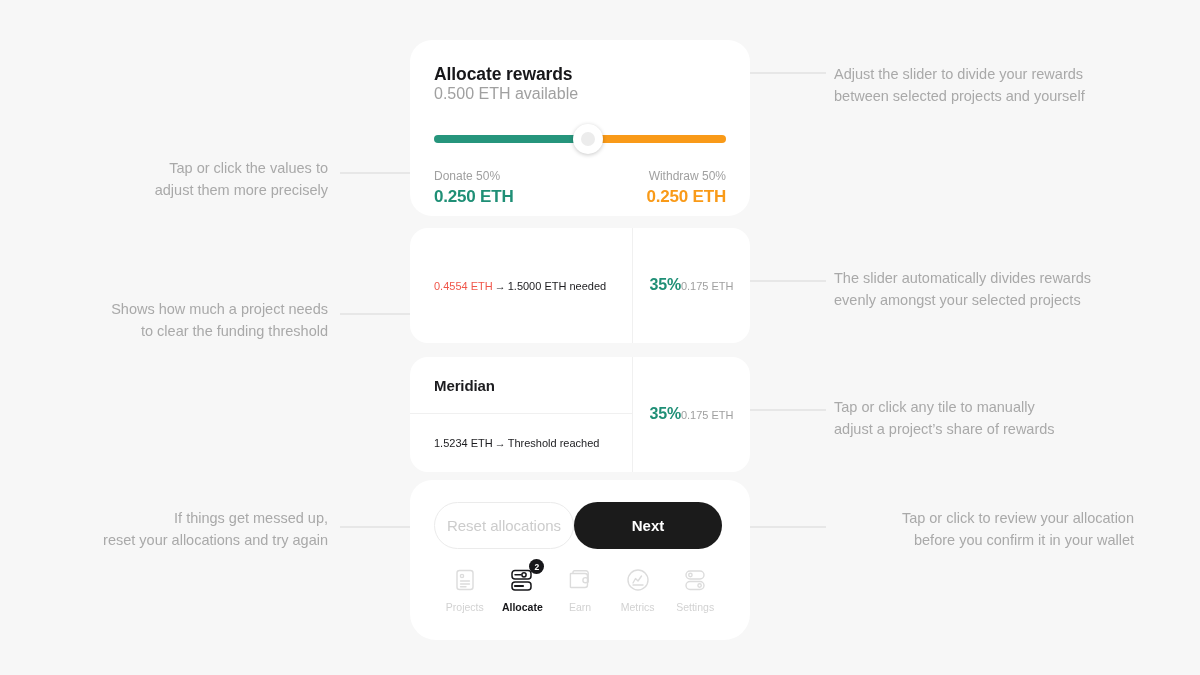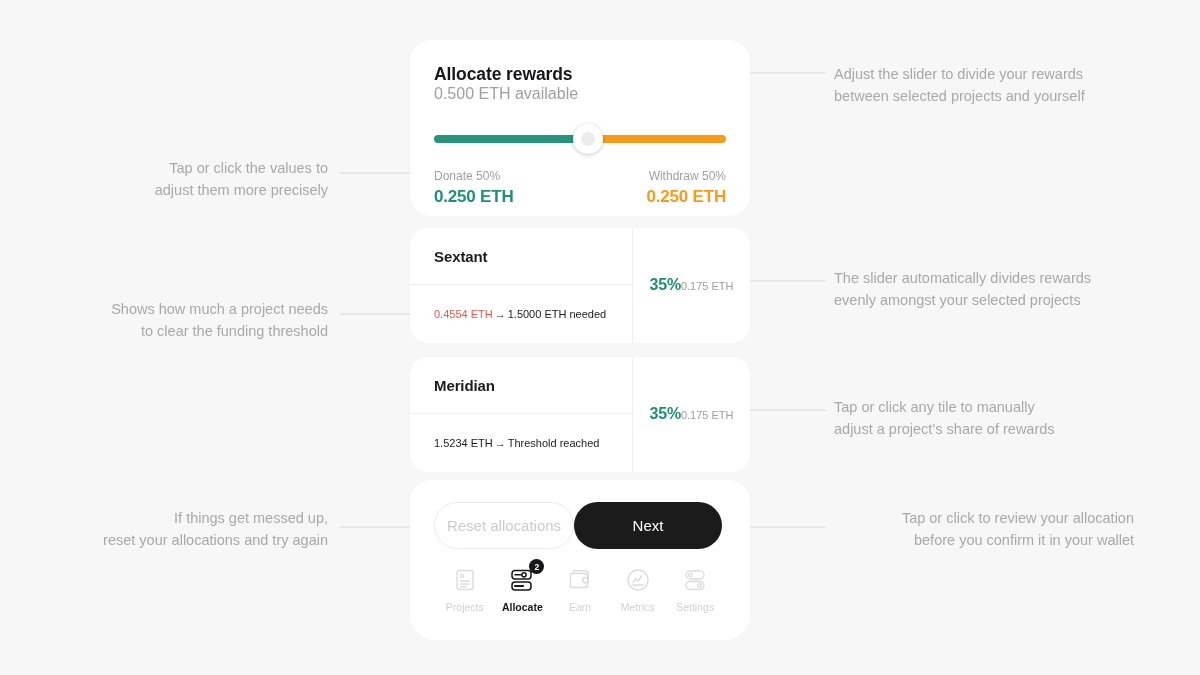--- a/index.html
+++ b/index.html
@@ -205,21 +205,21 @@
     font-family: "Liberation Sans", sans-serif;
     cursor: pointer;
   }
   #next-btn {
     width: 148px; height: 47px;
     border-radius: 24px;
     border: none;
     background: #1b1b1b;
     color: #ffffff;
     font-size: 15px;
-    font-weight: normal;
+    font-weight: bold;
     font-family: "Liberation Sans", sans-serif;
     cursor: pointer;
   }
 
   
   .navbar {
     display: flex;
     justify-content: space-between;
     padding: 17px 26px 0 26px;
   }
@@ -325,23 +325,20 @@
       </div>
       <div class="val-col r">
         <span class="val-label">Withdraw 50%</span>
         <span class="val-amount orange">0.250 ETH</span>
       </div>
     </div>
   </div>
 
   <div class="proj" id="card-sextant">
     <div class="proj-left">
-      <div class="proj-name-row">
-        <span class="proj-name">Sextant</span>
-      </div>
       <div class="proj-thresh-row">
         <span class="proj-thresh"><span class="amt-red">0.4554 ETH</span><span class="arrow">→</span><span class="amt-dark">1.5000 ETH needed</span></span>
       </div>
     </div>
     <div class="proj-right">
       <span class="pct">35%</span>
       <span class="pct-eth">0.175 ETH</span>
     </div>
   </div>
 

